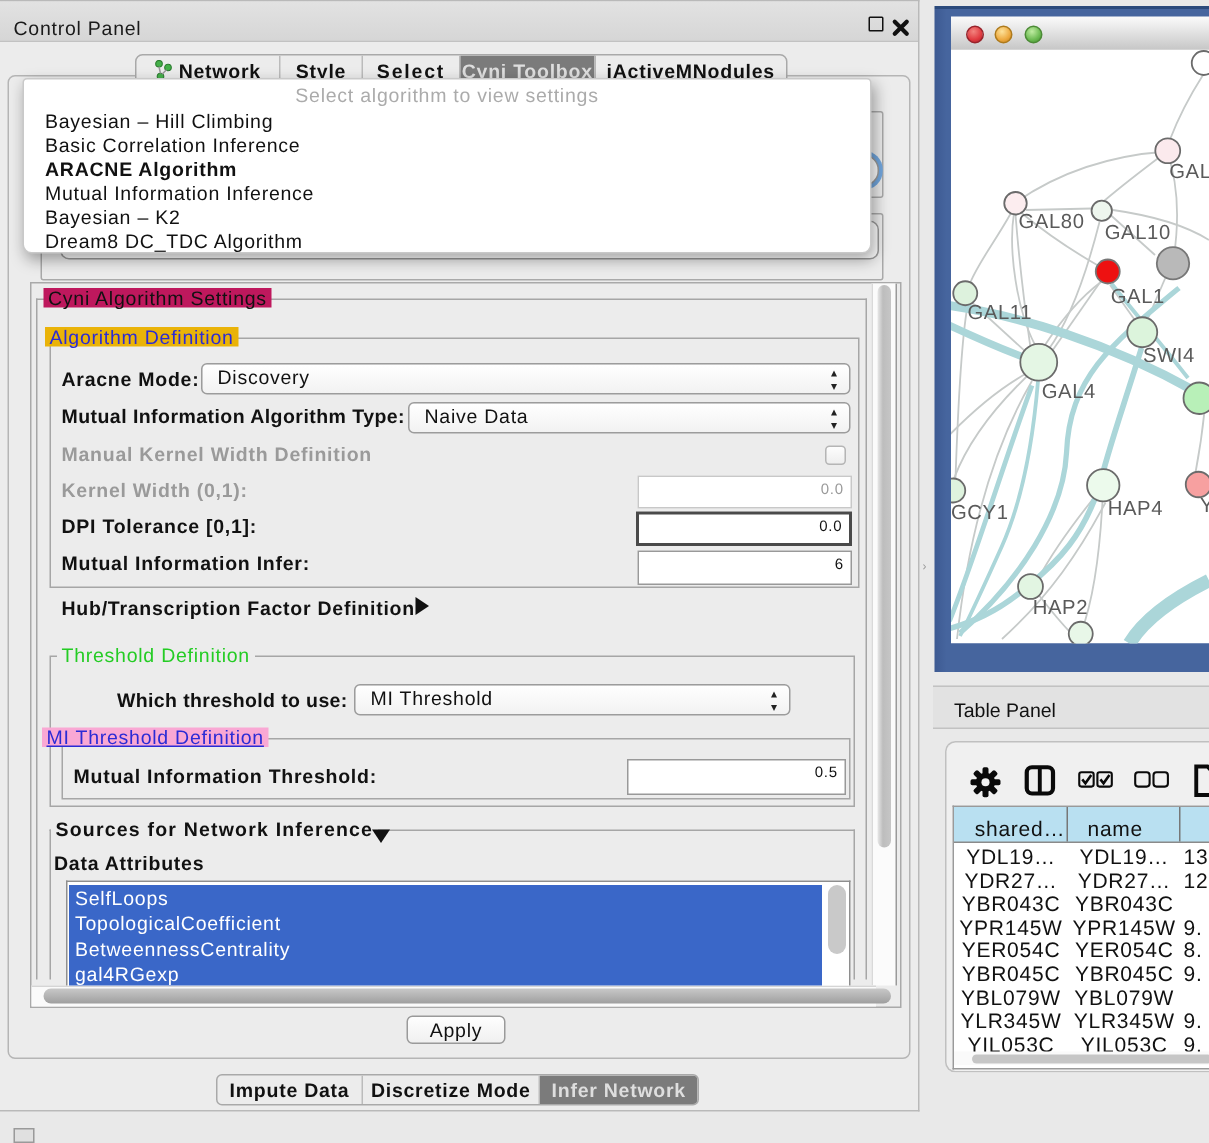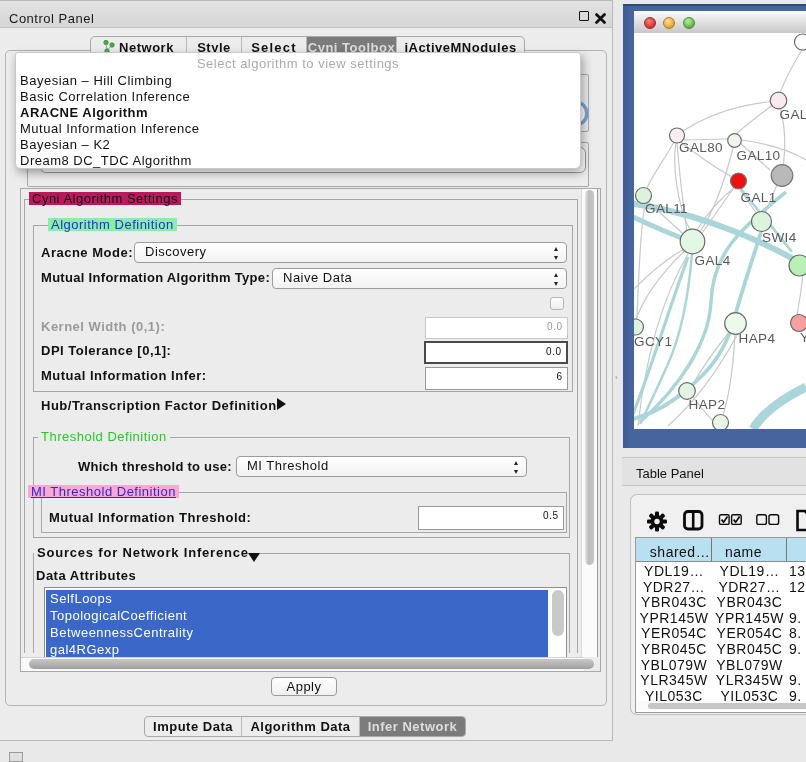--- a/index.html
+++ b/index.html
@@ -52,26 +52,27 @@
   <div class="abs" style="left:581px; top:188px; width:17px; height:468px; background:#fbfbfb; border-left:1px solid #d9d9d9; border-right:1px solid #9a9a9a;"></div>
   <div class="abs" style="left:584.5px; top:189px; width:9px; height:375px; background:linear-gradient(90deg,#e8e8e8,#bdbdbd 40%,#c6c6c6); border-radius:4.5px;"></div>
 
   <div class="abs" style="left:21px; top:656px; width:563px; height:14px; background:#fafafa; border-top:1px solid #d5d5d5;"></div>
   <div class="abs" style="left:29px; top:658px; width:565px; height:10px; background:linear-gradient(#c8c8c8,#9f9f9f); border-radius:6px;"></div>
 
   <div class="abs" style="left:24px; top:198px; width:554px; height:454px; border:1px solid #a6a6a6; border-bottom:none;"></div>
   <div class="abs" style="left:29px; top:191px; background:#be185d; padding:0 3px; font-size:13px;">Cyni Algorithm Settings</div>
 
   <div class="abs" style="left:33px; top:224px; width:540px; height:167px; border:1px solid #a6a6a6;"></div>
-  <div class="abs" style="left:48px; top:217px; background:#86efac; padding:0 3px; color:#2b2bd5;">Algorithm Definition</div>
+  <div class="abs" style="left:30px; top:217px; background:#eab308; padding:0 3px; color:#2b2bd5;">Algorithm Definition</div>
 
   <div class="abs bold" style="left:41px; top:245px;">Aracne Mode:</div>
   <div class="abs combo" style="left:134px; top:241px; width:433px; height:21px;">Discovery</div>
   <div class="abs bold" style="left:41px; top:270px; letter-spacing:0.3px;">Mutual Information Algorithm Type:</div>
   <div class="abs combo" style="left:272px; top:267px; width:295px; height:21px;">Naive Data</div>
+  <div class="abs bold gray" style="left:41px; top:295px;">Manual Kernel Width Definition</div>
   <div class="abs" style="left:550px; top:296px; width:14px; height:13px; border:1px solid #b5b5b5; border-radius:3px; background:linear-gradient(#fdfdfd,#eee);"></div>
   <div class="abs bold gray" style="left:41px; top:319px;">Kernel Width (0,1):</div>
   <div class="abs field" style="left:425px; top:316px; width:143px; height:22px; border:1px solid #c8c8c8; color:#9a9a9a;">0.0</div>
   <div class="abs bold" style="left:41px; top:343px;">DPI Tolerance [0,1]:</div>
   <div class="abs field" style="left:424px; top:340px; width:144px; height:23px; border:2px solid #4a4a4a;">0.0</div>
   <div class="abs bold" style="left:41px; top:368px;">Mutual Information Infer:</div>
   <div class="abs field" style="left:425px; top:366px; width:143px; height:23px; border:1px solid #999;">6</div>
 
   <div class="abs bold" style="left:41px; top:398px;">Hub/Transcription Factor Definition</div>
   <div class="abs" style="left:277px; top:397px; width:0; height:0; border-left:9px solid #111; border-top:6.5px solid transparent; border-bottom:6.5px solid transparent;"></div>
@@ -95,27 +96,27 @@
     <div style="position:absolute; left:1px; top:2px; width:502px; height:68px; background:#3a67c8; color:#fff; font-size:13px; line-height:17px; padding-left:4px;">
       SelfLoops<br>TopologicalCoefficient<br>BetweennessCentrality<br>gal4RGexp
     </div>
     <div style="position:absolute; left:507px; top:2px; width:12px; height:46px; background:#c9c9c9; border-radius:6px;"></div>
   </div>
 
   <div class="abs" style="left:271px; top:676px; width:66px; height:19px; border:1px solid #9a9a9a; border-radius:4px; background:linear-gradient(#fefefe,#f0f0f0); text-align:center; line-height:17px;">Apply</div>
 
   <div class="abs" style="left:144px; top:715px; height:21px; display:flex; border:1px solid #a9a9a9; border-radius:4px; overflow:hidden; background:#ececec; font-weight:bold;">
     <div style="width:97px; display:flex; align-items:center; justify-content:center; border-right:1px solid #bbb;">Impute Data</div>
-    <div style="width:118px; display:flex; align-items:center; justify-content:center; border-right:1px solid #bbb;">Algorithm Data</div>
+    <div style="width:118px; display:flex; align-items:center; justify-content:center; border-right:1px solid #bbb;">Discretize Mode</div>
     <div style="width:105px; display:flex; align-items:center; justify-content:center; background:#7b7b7b; color:#dedede;">Infer Network</div>
   </div>
 
   <div class="abs" style="left:15px; top:51px; width:566px; height:117px; background:#fff; border:1px solid #c9c9c9; border-radius:3px 3px 6px 6px; box-shadow:2px 4px 10px rgba(0,0,0,0.35);">
     <div style="text-align:center; color:#ababab; padding-top:4px; height:20px;">Select algorithm to view settings</div>
-    <div style="padding-left:4px; line-height:16px;">
+    <div style="padding-left:14px; line-height:16px;">
       Bayesian – Hill Climbing<br>
       Basic Correlation Inference<br>
       <span class="bold">ARACNE Algorithm</span><br>
       Mutual Information Inference<br>
       Bayesian – K2<br>
       Dream8 DC_TDC Algorithm
     </div>
   </div>
 </div>
 

